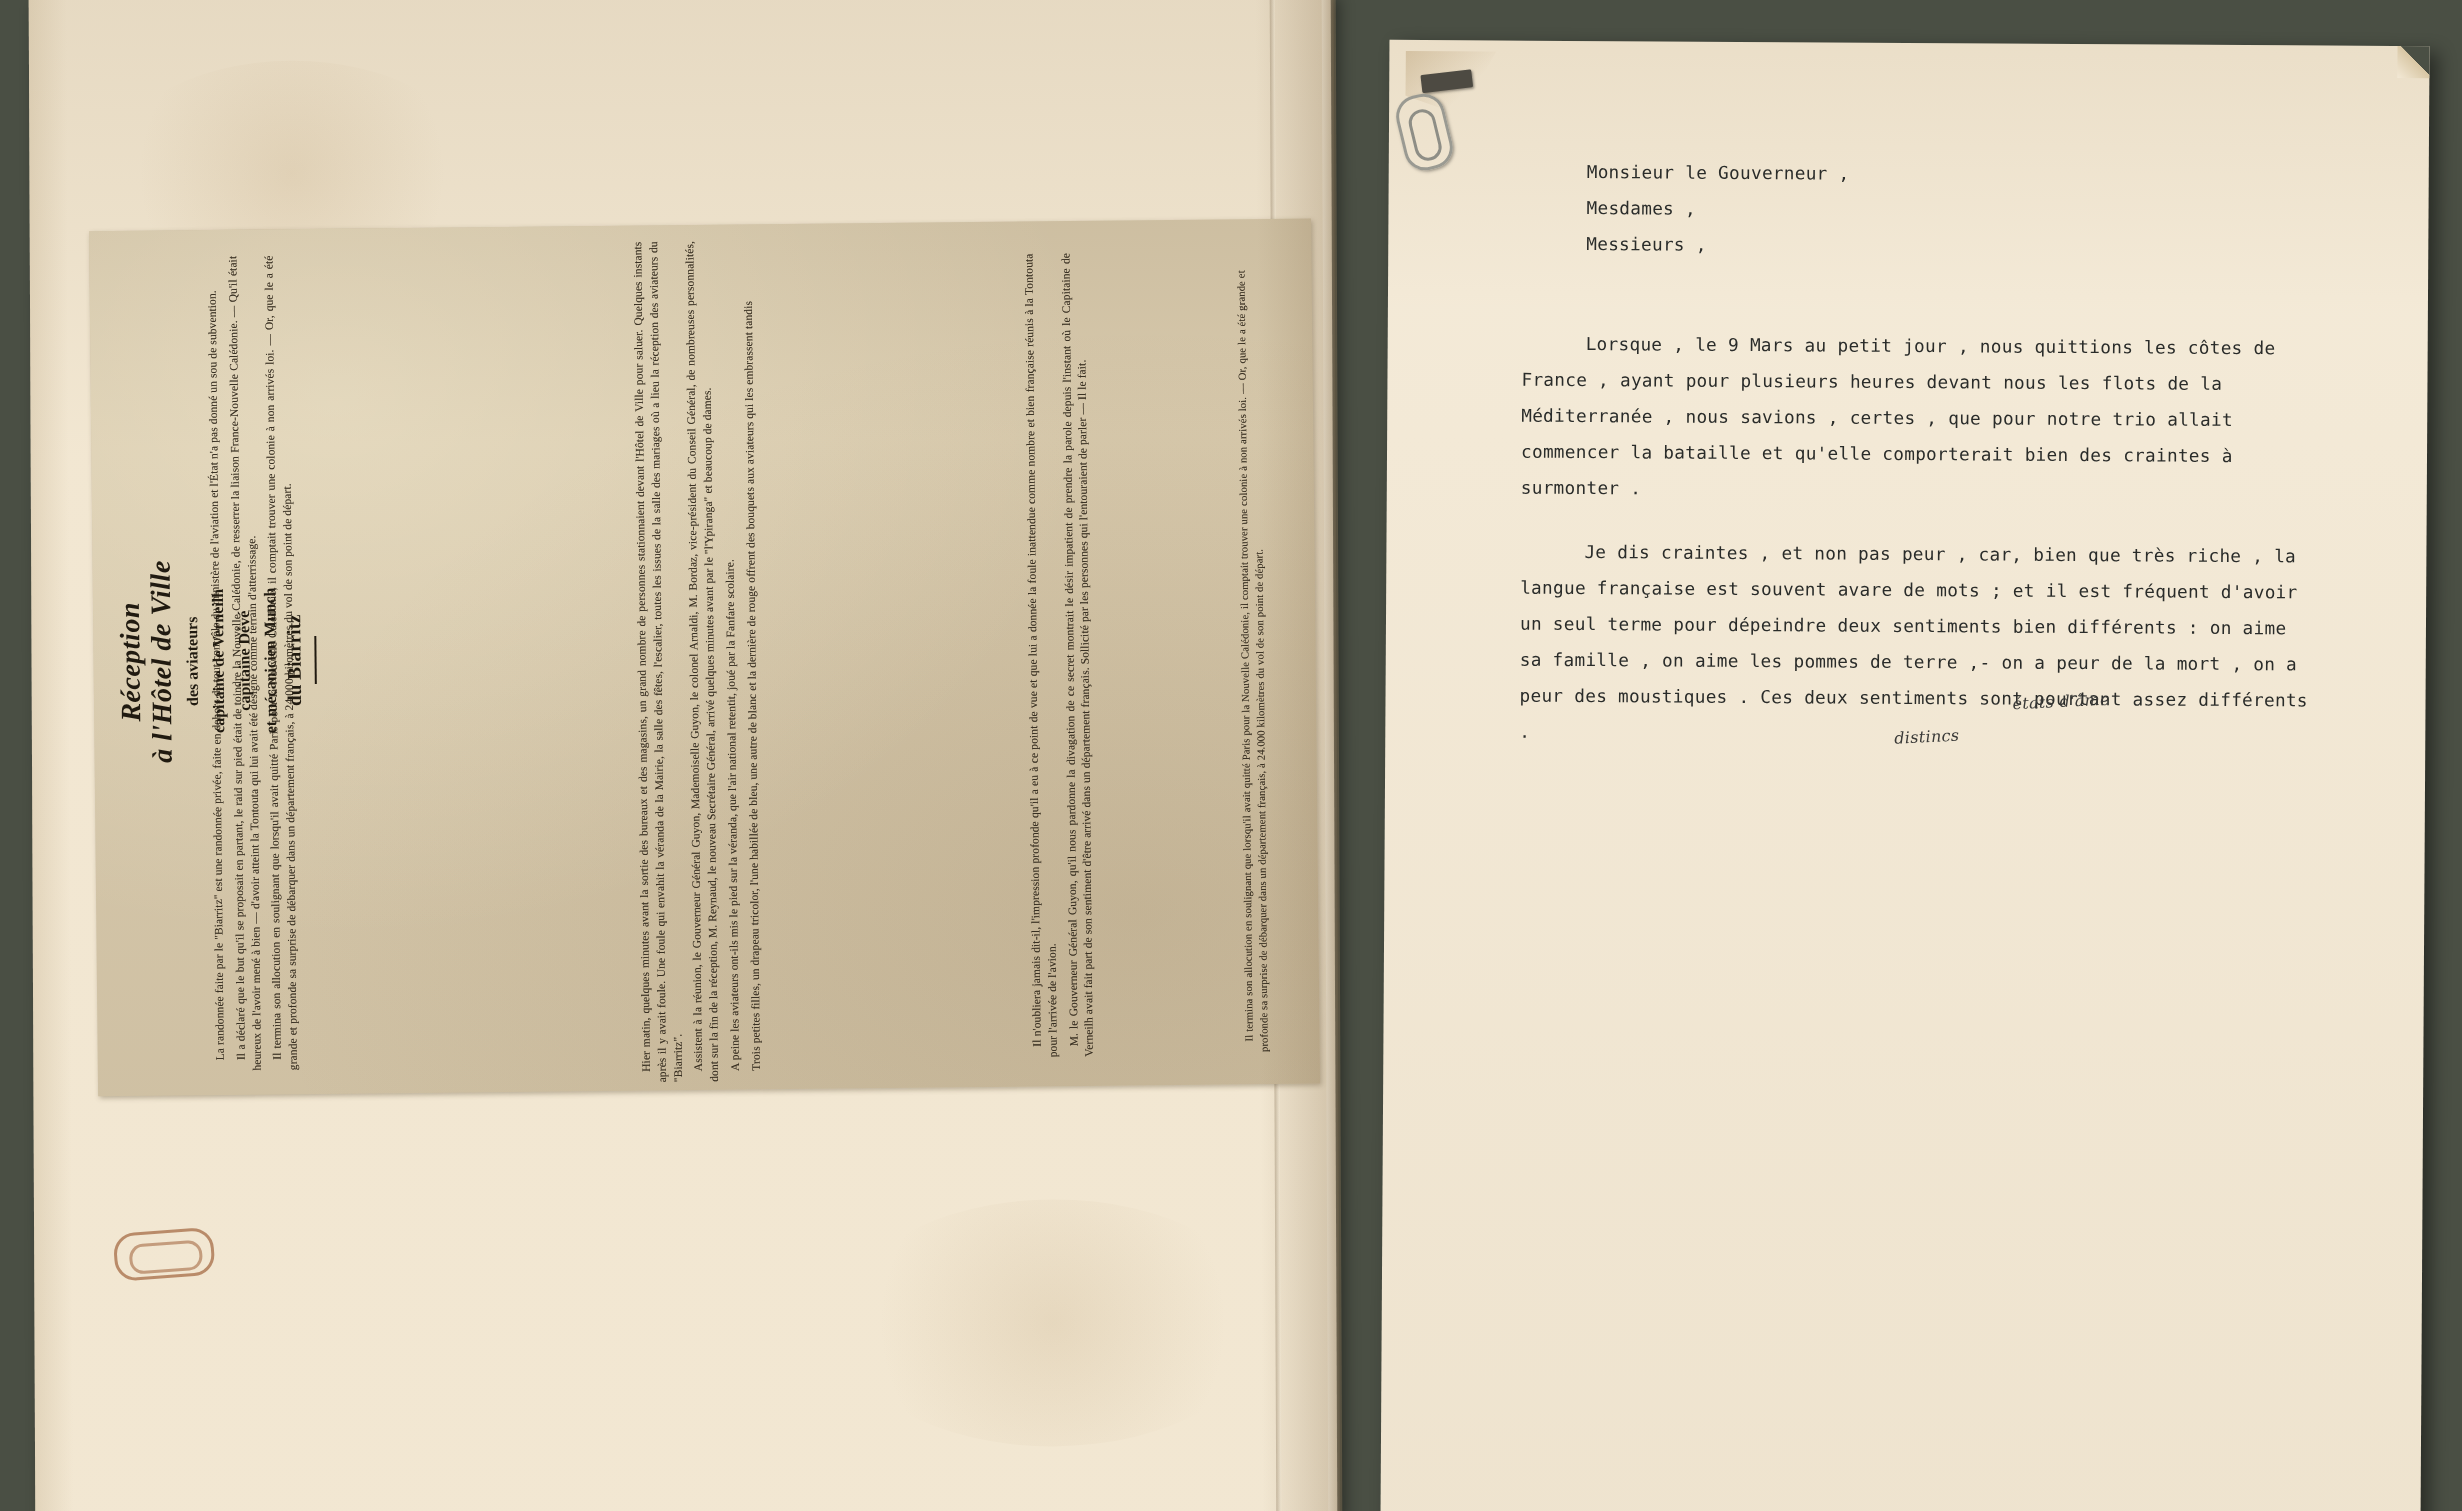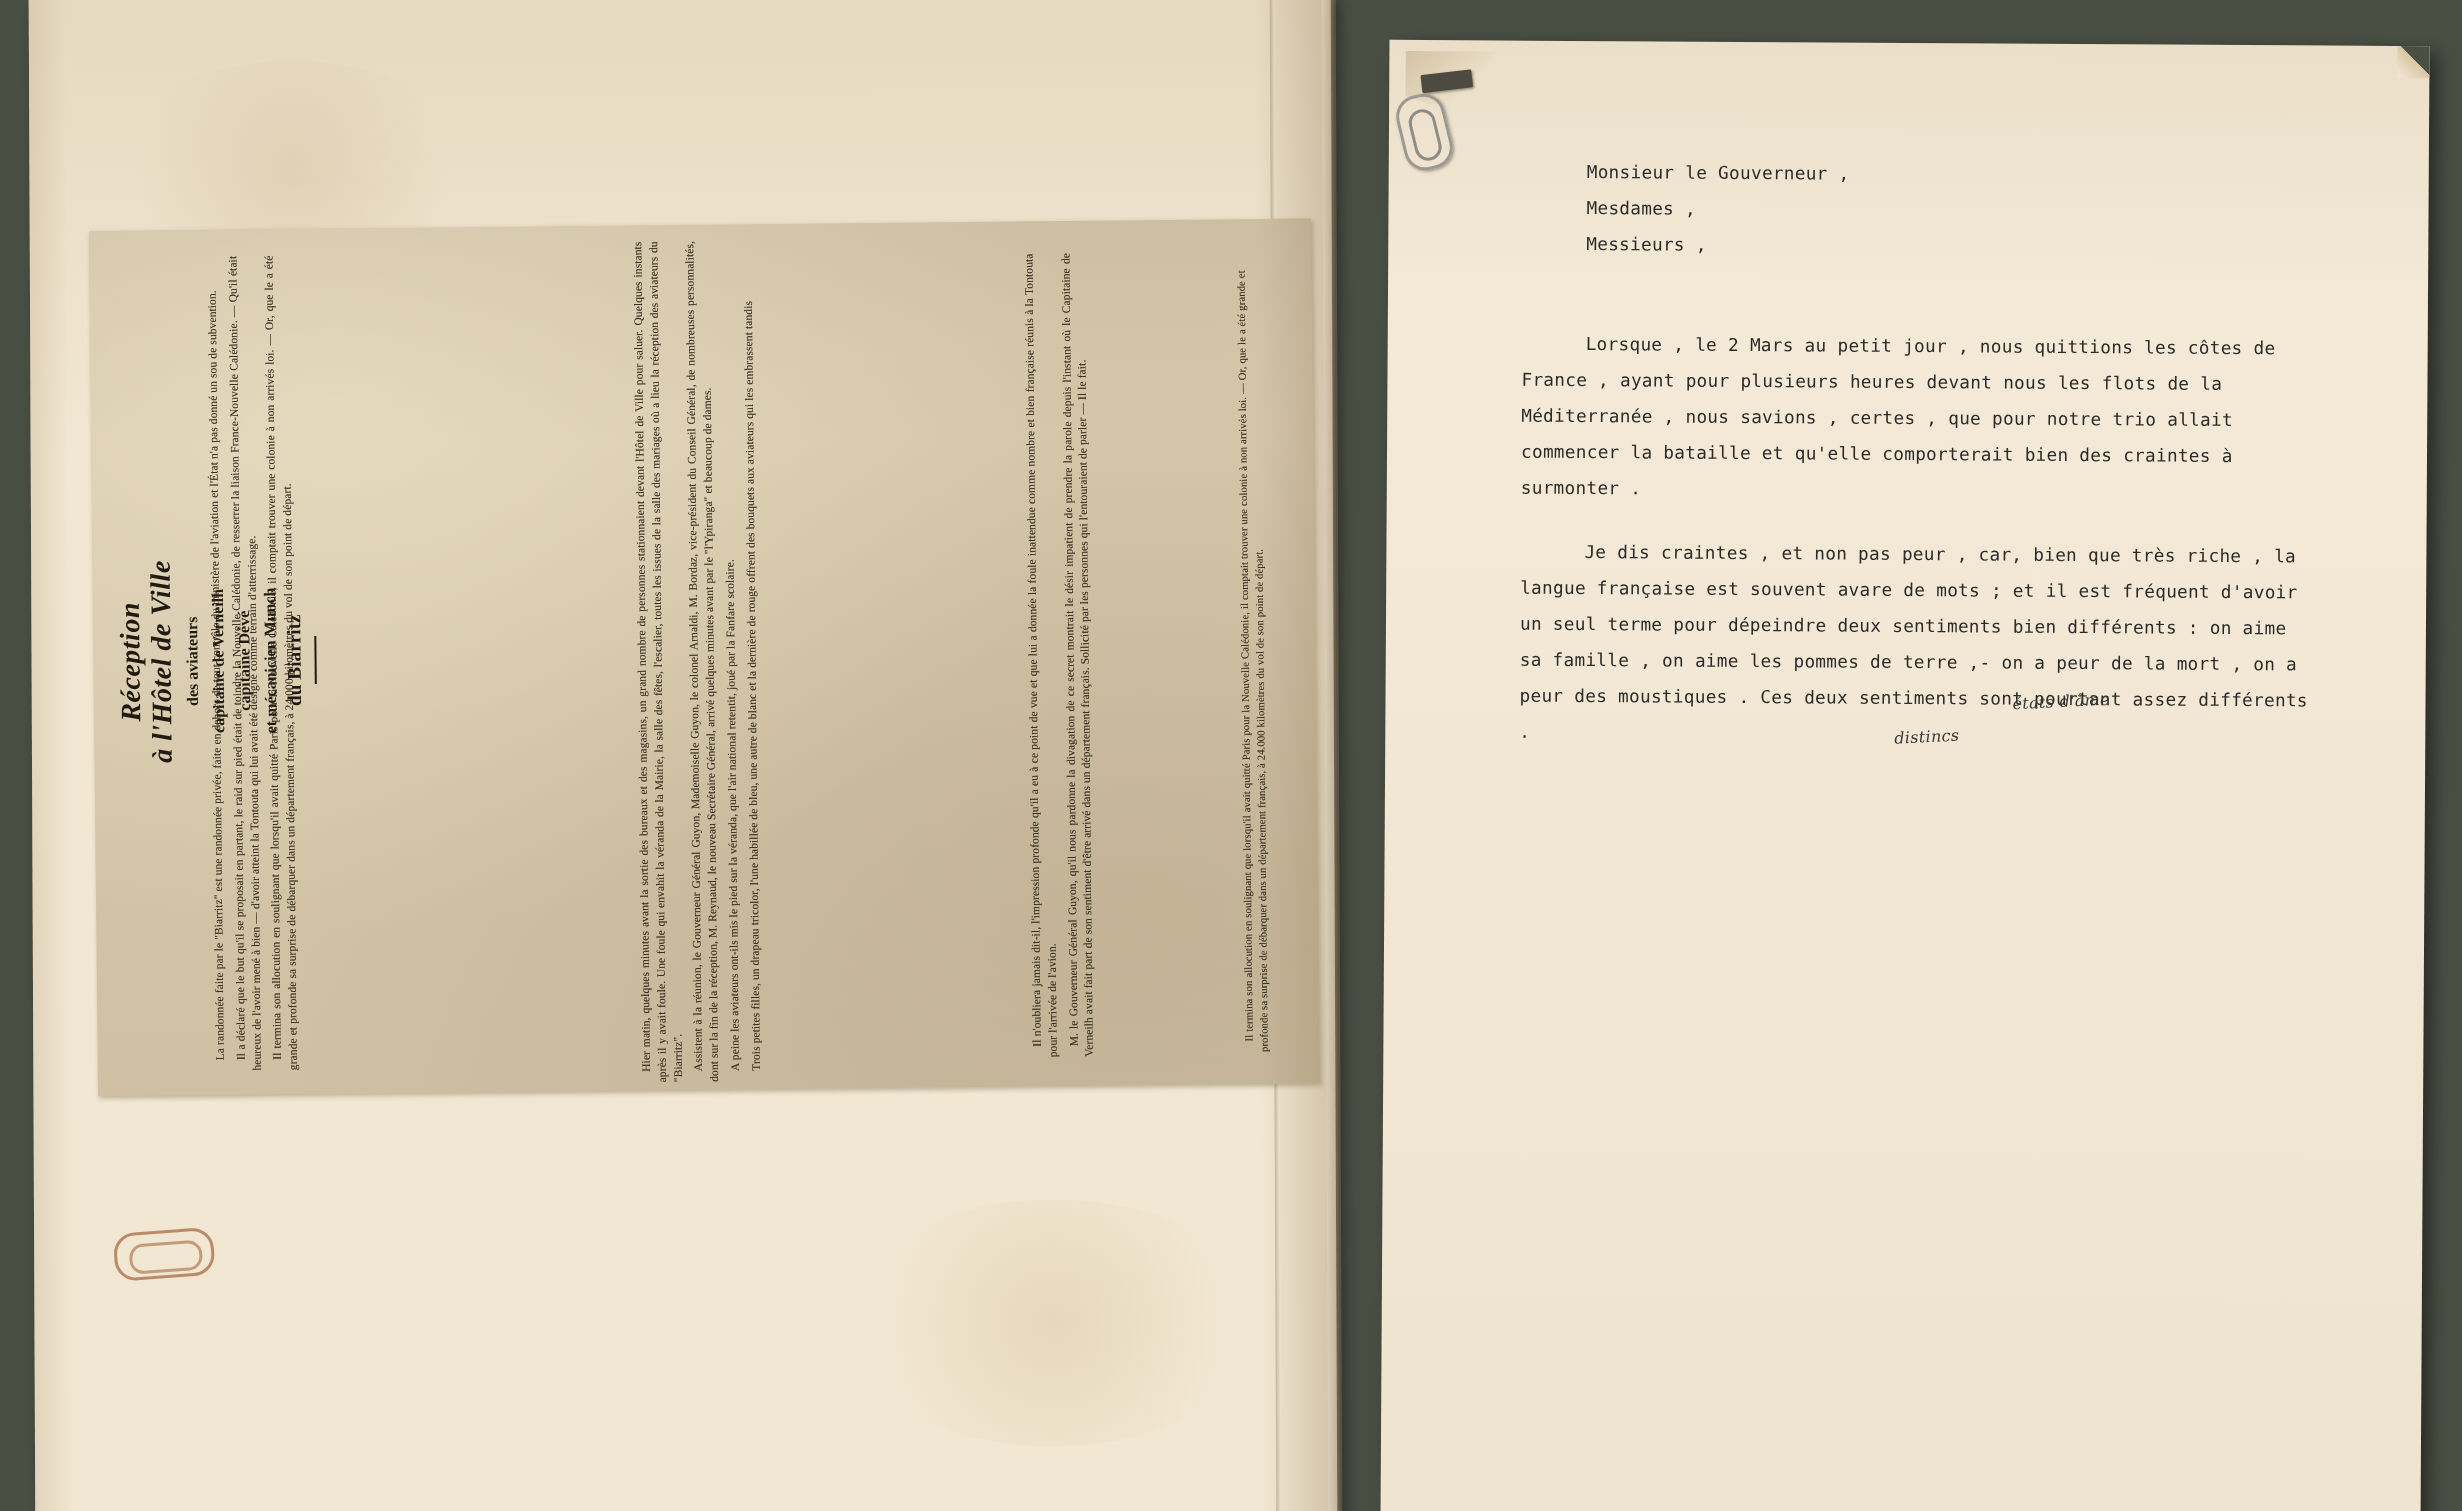--- a/index.html
+++ b/index.html
@@ -278,21 +278,21 @@
   <div class="wire-clip"></div>
 
   <div class="letter-body">
     <div class="salut">
       <div>Monsieur le Gouverneur ,</div>
       <div>Mesdames ,</div>
       <div>Messieurs ,</div>
     </div>
 
     <div class="para" style="margin-top:64px;">
-      <span class="ind"></span><span>Lorsque , le 2 Mars au petit jour , nous quittions les côtes de France , ayant pour plusieurs heures devant nous les flots de la Méditerranée , nous savions , certes , que pour notre trio allait commencer la bataille et qu'elle comporterait bien des craintes à surmonter .</span>
+      <span class="ind"></span><span>Lorsque , le 9 Mars au petit jour , nous quittions les côtes de France , ayant pour plusieurs heures devant nous les flots de la Méditerranée , nous savions , certes , que pour notre trio allait commencer la bataille et qu'elle comporterait bien des craintes à surmonter .</span>
     </div>
 
     <div class="para">
       <span class="ind"></span><span>Je dis craintes , et non pas peur , car, bien que très riche , la langue française est souvent avare de mots ; et il est fréquent d'avoir un seul terme pour dépeindre deux sentiments bien différents : on aime sa famille , on aime les pommes de terre ,- on a peur de la mort , on a peur des moustiques . Ces deux sentiments sont pourtant assez différents .</span>
     </div>
 
     <div style="position:relative; height:0;">
       <span class="hand" style="left:493px; top:-69px;">états d'âme</span>
       <span class="hand" style="left:375px; top:-33px;">distincs</span>
     </div>

